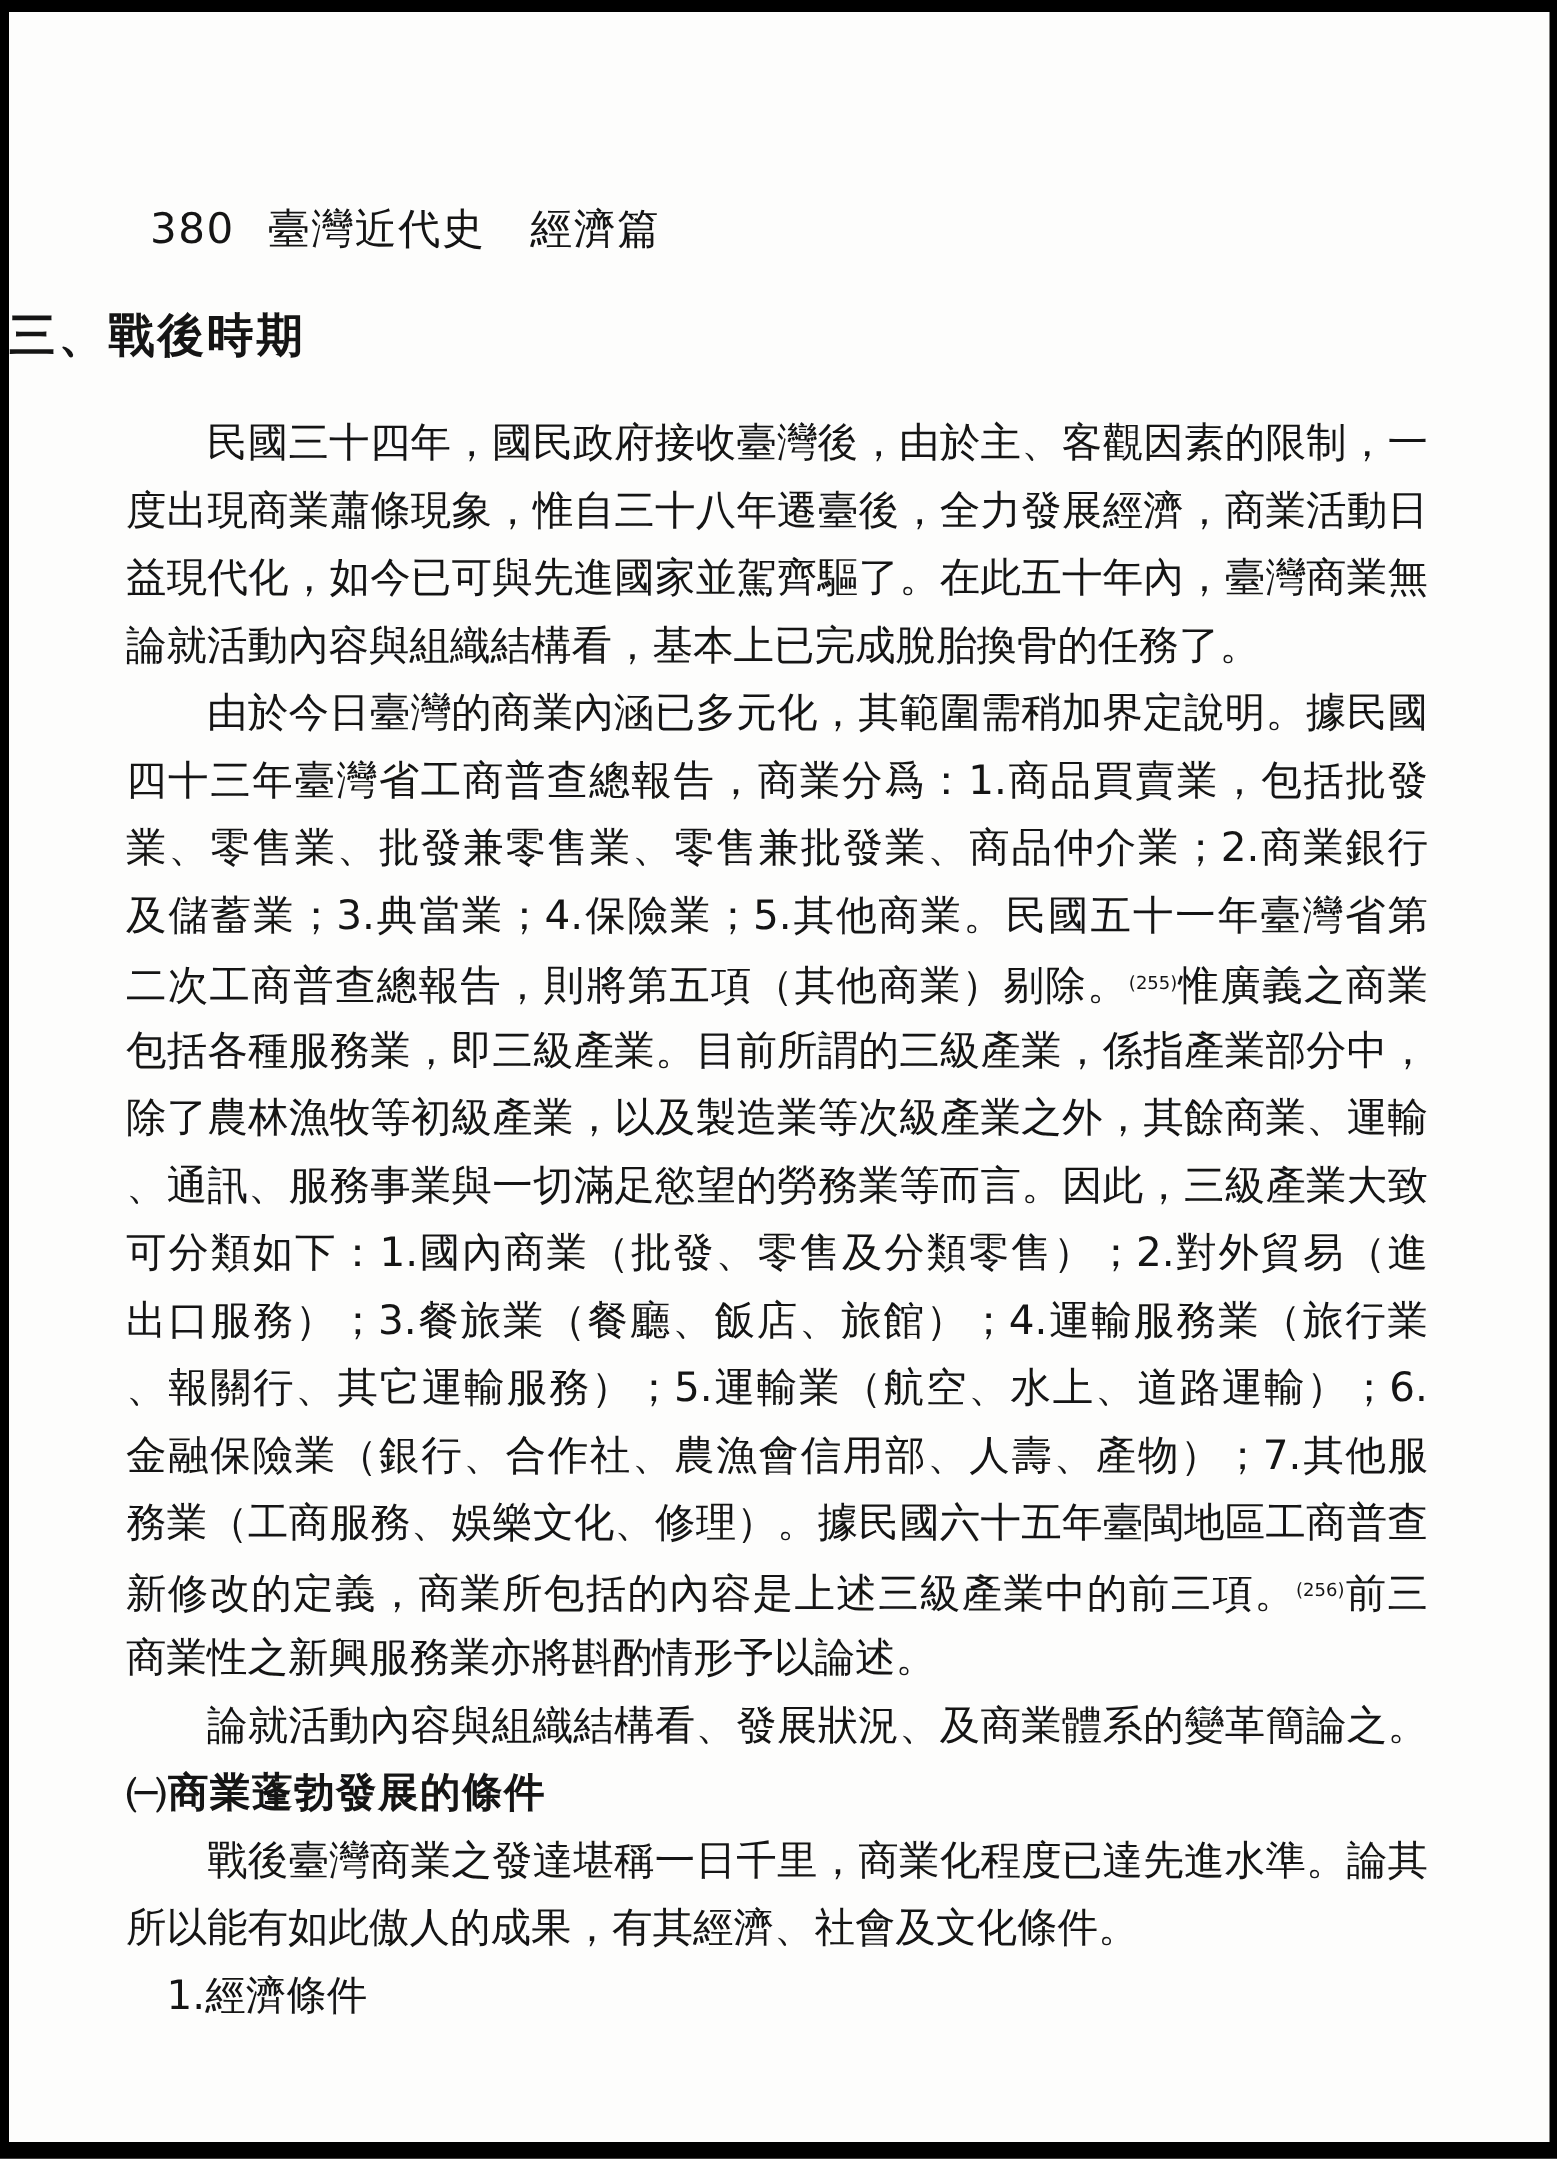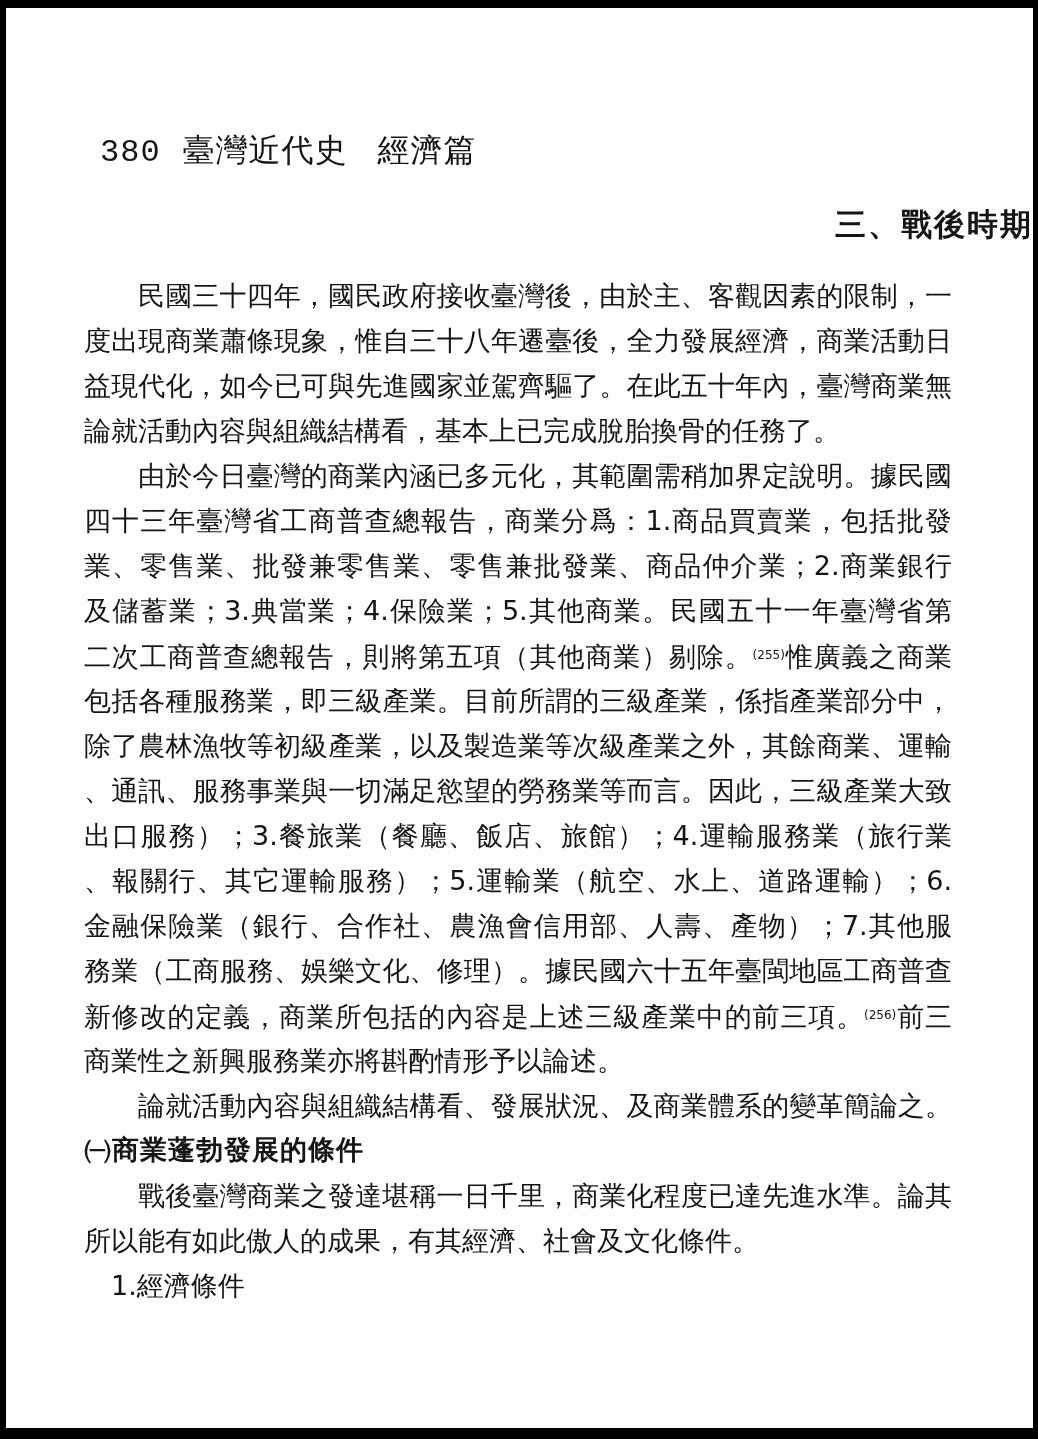--- a/index.html
+++ b/index.html
@@ -16,33 +16,32 @@
   }
   .paper {
     position: absolute;
     left: 6px; top: 8px; right: 5px; bottom: 11px;
     background: #fdfdfc;
     color: #151515;
   }
   .running-head {
     position: absolute;
     left: 94px; top: 128px;
-    font-size: 32px;
+    font-size: 28px;
     line-height: 34px;
     white-space: nowrap;
     letter-spacing: 1px;
-    font-family: Liberation Mono, monospace;
   }
   .running-head .pgnum { margin-right: 22px; }
   .running-head .booktitle { margin-right: 30px; }
   .section-title {
     position: absolute;
     left: 0; right: 0; top: 196px;
     margin: 0;
-    text-align: right;
+    text-align: left;
     font-size: 31px;
     font-weight: 700;
     line-height: 40px;
     letter-spacing: 2px;
   }
   .body-text {
     position: absolute;
     left: 78px; top: 265px;
     width: 868px;
   }
@@ -88,20 +87,21 @@
         <div class="line fill"><span>益現代化，如今已可與先進國家並駕齊驅了。在此五十年內，臺灣商業無</span></div>
         <div class="line"><span>論就活動內容與組織結構看，基本上已完成脫胎換骨的任務了。</span></div>
         <div class="line fill" style="padding-left: 54px;"><span>由於今日臺灣的商業內涵已多元化，其範圍需稍加界定說明。據民國</span></div>
         <div class="line fill"><span>四十三年臺灣省工商普查總報告，商業分爲：1.商品買賣業，包括批發</span></div>
         <div class="line fill"><span>業、零售業、批發兼零售業、零售兼批發業、商品仲介業；2.商業銀行</span></div>
         <div class="line fill"><span>及儲蓄業；3.典當業；4.保險業；5.其他商業。民國五十一年臺灣省第</span></div>
         <div class="line fill"><span>二次工商普查總報告，則將第五項（其他商業）剔除。</span><span class="fn">(255)</span><span>惟廣義之商業</span></div>
         <div class="line fill"><span>包括各種服務業，即三級產業。目前所謂的三級產業，係指產業部分中，</span></div>
         <div class="line fill"><span>除了農林漁牧等初級產業，以及製造業等次級產業之外，其餘商業、運輸</span></div>
         <div class="line fill"><span>、通訊、服務事業與一切滿足慾望的勞務業等而言。因此，三級產業大致</span></div>
+        <div class="line fill"><span>可分類如下：1.國內商業（批發、零售及分類零售）；2.對外貿易（進</span></div>
         <div class="line fill"><span>出口服務）；3.餐旅業（餐廳、飯店、旅館）；4.運輸服務業（旅行業</span></div>
         <div class="line fill"><span>、報關行、其它運輸服務）；5.運輸業（航空、水上、道路運輸）；6.</span></div>
         <div class="line fill"><span>金融保險業（銀行、合作社、農漁會信用部、人壽、產物）；7.其他服</span></div>
         <div class="line fill"><span>務業（工商服務、娛樂文化、修理）。據民國六十五年臺閩地區工商普查</span></div>
         <div class="line fill"><span>新修改的定義，商業所包括的內容是上述三級產業中的前三項。</span><span class="fn">(256)</span><span>前三</span></div>
         <div class="line"><span>商業性之新興服務業亦將斟酌情形予以論述。</span></div>
         <div class="line fill" style="padding-left: 54px;"><span>論就活動內容與組織結構看、發展狀況、及商業體系的變革簡論之。</span></div>
         <div class="line bold"><span>㈠商業蓬勃發展的條件</span></div>
         <div class="line fill" style="padding-left: 54px;"><span>戰後臺灣商業之發達堪稱一日千里，商業化程度已達先進水準。論其</span></div>
         <div class="line"><span>所以能有如此傲人的成果，有其經濟、社會及文化條件。</span></div>

